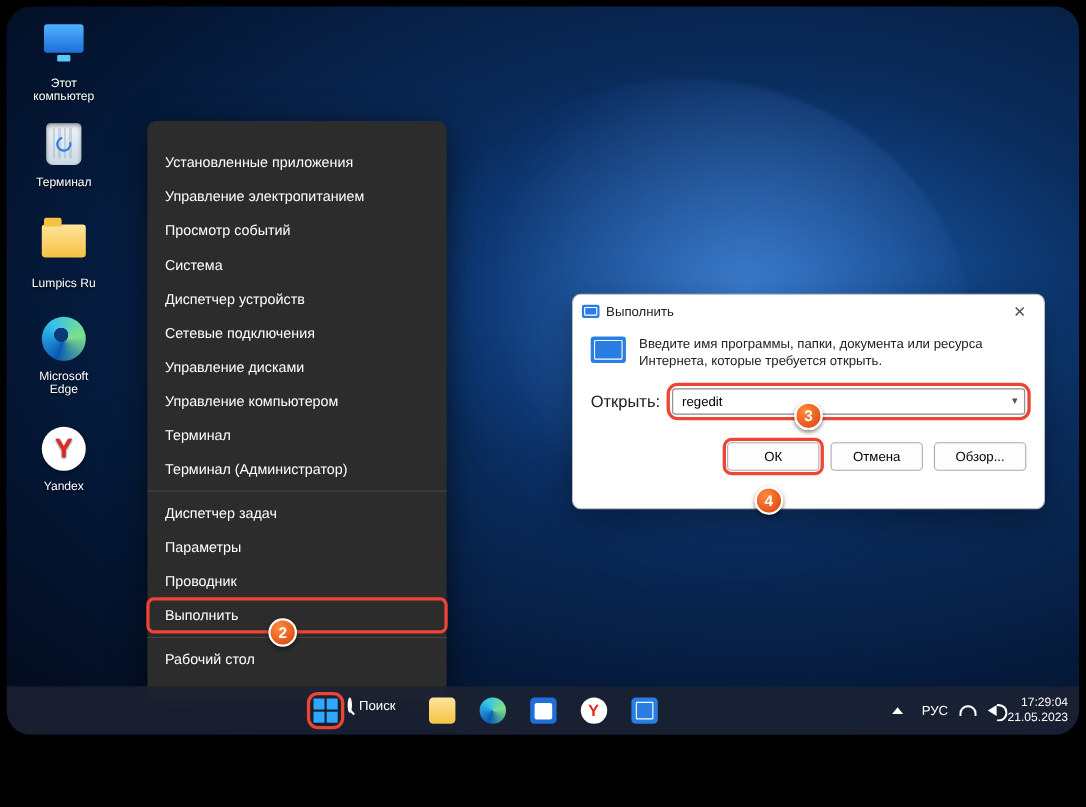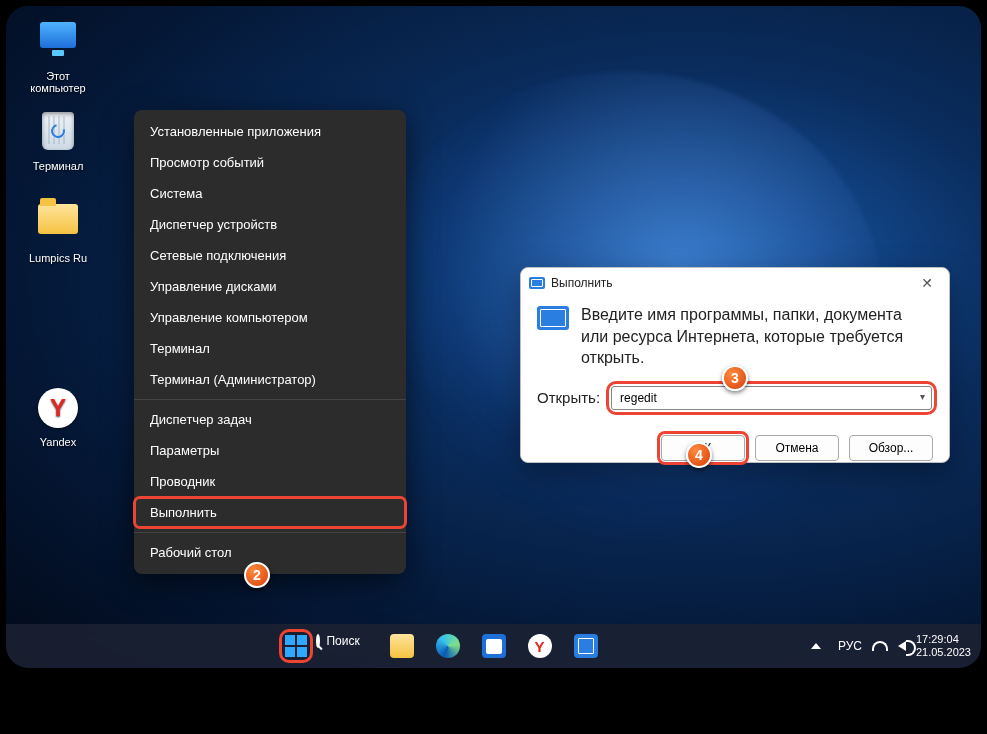--- a/index.html
+++ b/index.html
@@ -26,21 +26,21 @@
   .folder{width:40px;height:30px;margin:6px auto 0;background:linear-gradient(#ffe49c,#f5c242);border-radius:3px;position:relative;}
   .folder::before{content:"";position:absolute;top:-6px;left:2px;width:16px;height:8px;background:#f5c242;border-radius:2px 2px 0 0;}
   .edge-ico{width:40px;height:40px;margin:2px auto 0;border-radius:50%;background:conic-gradient(from 200deg,#0b59b5,#34c1ed,#7fe08a,#0b59b5);position:relative;}
   .edge-ico::after{content:"";position:absolute;inset:8px;border-radius:50%;background:radial-gradient(circle at 40% 35%,#0b3a78 30%,transparent 31%);}
   .ya-ico{width:40px;height:40px;margin:2px auto 0;border-radius:50%;background:#fff;position:relative;box-shadow:0 1px 3px rgba(0,0,0,.5);}
   .ya-ico::after{content:"Y";position:absolute;inset:0;display:flex;align-items:center;justify-content:center;color:#e52620;font-weight:bold;font-size:24px;}
 
   
   .winx {
     position:absolute; left:128px; top:104px; width:272px;
-    background:#2c2c2c; color:#fff; border-radius:8px; padding:6px 0;
+    background:#2c2c2c; color:#fff; border-radius:8px; padding:22px 0;
     box-shadow:0 8px 30px rgba(0,0,0,.6); font-size:13px;
   }
   .winx .mi { padding:8px 16px; white-space:nowrap; display:flex; align-items:center; justify-content:space-between;}
   .winx hr{ border:none;border-top:1px solid #444;margin:4px 0;}
   .winx .chev{font-size:10px;opacity:.8;}
   .mi.highlighted{ outline:3px solid #e43; outline-offset:-2px; border-radius:6px;}
 
   
   .rundlg{
     position:absolute; left:514px; top:261px; width:430px; height:196px;
@@ -49,21 +49,21 @@
   }
   .rundlg .titlebar{height:30px;display:flex;align-items:center;padding:0 8px;gap:6px;}
   .rundlg .titlebar .ticon{width:16px;height:12px;background:#2a7de1;border-radius:2px;position:relative;}
   .rundlg .titlebar .ticon::after{content:"";position:absolute;inset:2px;border:1px solid #fff;border-radius:1px;}
   .rundlg .titlebar .ttext{flex:1;font-size:12px;}
   .rundlg .titlebar .tclose{width:28px;height:22px;display:flex;align-items:center;justify-content:center;border-radius:4px;color:#555;font-size:14px;}
   .rundlg .body{padding:6px 16px 0;}
   .rundlg .prompt{display:flex;gap:12px;align-items:flex-start;}
   .rundlg .prompt .picon{width:32px;height:24px;background:#2a7de1;border-radius:3px;flex-shrink:0;margin-top:2px;position:relative;}
   .rundlg .prompt .picon::after{content:"";position:absolute;inset:3px;border:1.5px solid #fff;border-radius:1px;}
-  .rundlg .prompt .ptext{font-size:16px;line-height:1.35;}
+  .rundlg .prompt .ptext{font-size:12px;line-height:1.35;}
   .rundlg .openrow{display:flex;align-items:center;gap:10px;margin-top:16px;}
   .rundlg .openrow label{font-size:15px;min-width:58px;}
   .rundlg .combowrap{flex:1;position:relative;outline:3px solid #e43;outline-offset:1px;border-radius:6px;padding:1px;}
   .rundlg .combo{width:100%;height:24px;border:1px solid #888;border-radius:3px;padding:0 22px 0 8px;font-size:12px;}
   .rundlg .comb-arrow{position:absolute;right:8px;top:6px;font-size:10px;color:#555;pointer-events:none;}
   .rundlg .btnrow{display:flex;justify-content:flex-end;gap:10px;margin-top:24px;}
   .rundlg .btn{min-width:84px;height:26px;border:1px solid #aaa;border-radius:4px;background:#fdfdfd;font-size:12px;}
   .rundlg .btn.ok-hl{outline:3px solid #e43;outline-offset:1px;}
 
   
@@ -82,21 +82,21 @@
   .tb-appico{width:24px;height:24px;border-radius:4px;position:relative;}
   .ico-explorer{background:linear-gradient(#ffe49c,#f5c242);}
   .ico-edge{background:conic-gradient(from 200deg,#0b59b5,#34c1ed,#7fe08a,#0b59b5);border-radius:50%;}
   .ico-store{background:#1e6fd8;}
   .ico-store::after{content:"";position:absolute;inset:5px 4px 4px;background:#fff;border-radius:2px;}
   .ico-ya{background:#fff;border-radius:50%;}
   .ico-ya::after{content:"Y";position:absolute;inset:0;display:flex;align-items:center;justify-content:center;color:#e52620;font-weight:bold;font-size:15px;}
   .ico-run{background:#2a7de1;}
   .ico-run::after{content:"";position:absolute;inset:4px;border:1.5px solid #fff;border-radius:1px;}
   .tb-right{position:absolute;right:10px;display:flex;align-items:center;gap:10px;}
-  .clock{line-height:1.15;font-size:11px;}
+  .clock{text-align:right;line-height:1.15;font-size:11px;}
 
   
   .marker{position:absolute;width:26px;height:26px;border-radius:50%;background:radial-gradient(circle at 35% 30%,#ff8a3d,#d8400a);border:2px solid #fff;color:#fff;font-weight:bold;font-size:14px;display:flex;align-items:center;justify-content:center;box-shadow:0 2px 4px rgba(0,0,0,.5);z-index:50;}
   .pkm-label{position:absolute;color:#ff2a1a;font-weight:900;font-size:28px;text-shadow:1px 1px 0 #fff,-1px -1px 0 #fff,1px -1px 0 #fff,-1px 1px 0 #fff;z-index:50;}
 
   .mag-ico{width:14px;height:14px;border:2px solid #fff;border-radius:50%;position:relative;}
   .mag-ico::after{content:"";position:absolute;width:7px;height:2px;background:#fff;right:-5px;bottom:-2px;transform:rotate(45deg);}
   .speaker{width:0;height:0;border-top:5px solid transparent;border-bottom:5px solid transparent;border-right:8px solid #fff;position:relative;}
   .speaker::after{content:"";position:absolute;left:8px;top:-6px;width:8px;height:12px;border:2px solid #fff;border-left:none;border-radius:0 10px 10px 0;}
   .wifi{width:16px;height:10px;position:relative;}
@@ -121,30 +121,39 @@
         </div>
       </div>
     <div>Терминал</div>
   </div>
   <div class="dicon" style="left:16px;top:192px">
     <div class="ibox">
         <div class="folder"></div>
       </div>
     <div>Lumpics Ru</div>
   </div>
+  <div class="dicon" style="left:16px;top:280px">
+    <div class="ibox">
+        <div class="edge-ico"></div>
+      </div>
+    <div>Microsoft Edge</div>
+  </div>
   <div class="dicon" style="left:16px;top:380px">
     <div class="ibox">
         <div class="ya-ico"></div>
       </div>
     <div>Yandex</div>
   </div>
 
   <div class="winx">
     <div class="mi">
         <span>Установленные приложения</span>
+      </div>
+    <div class="mi">
+        <span>Управление электропитанием</span>
       </div>
     <div class="mi">
         <span>Просмотр событий</span>
       </div>
     <div class="mi">
         <span>Система</span>
       </div>
     <div class="mi">
         <span>Диспетчер устройств</span>
       </div>

